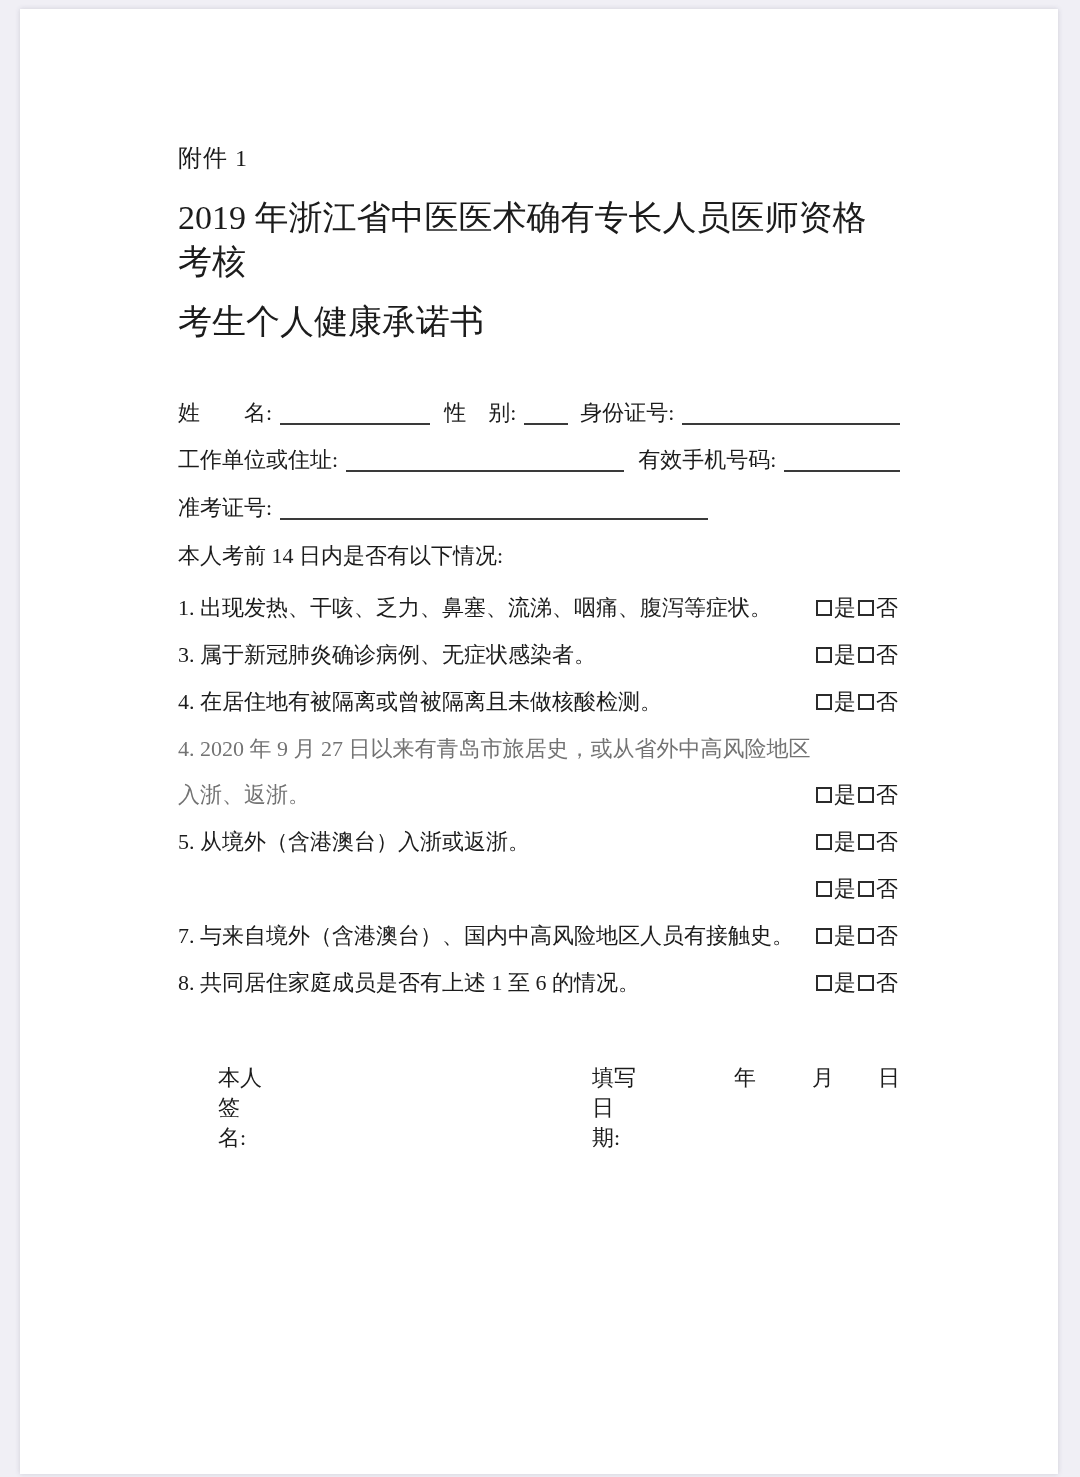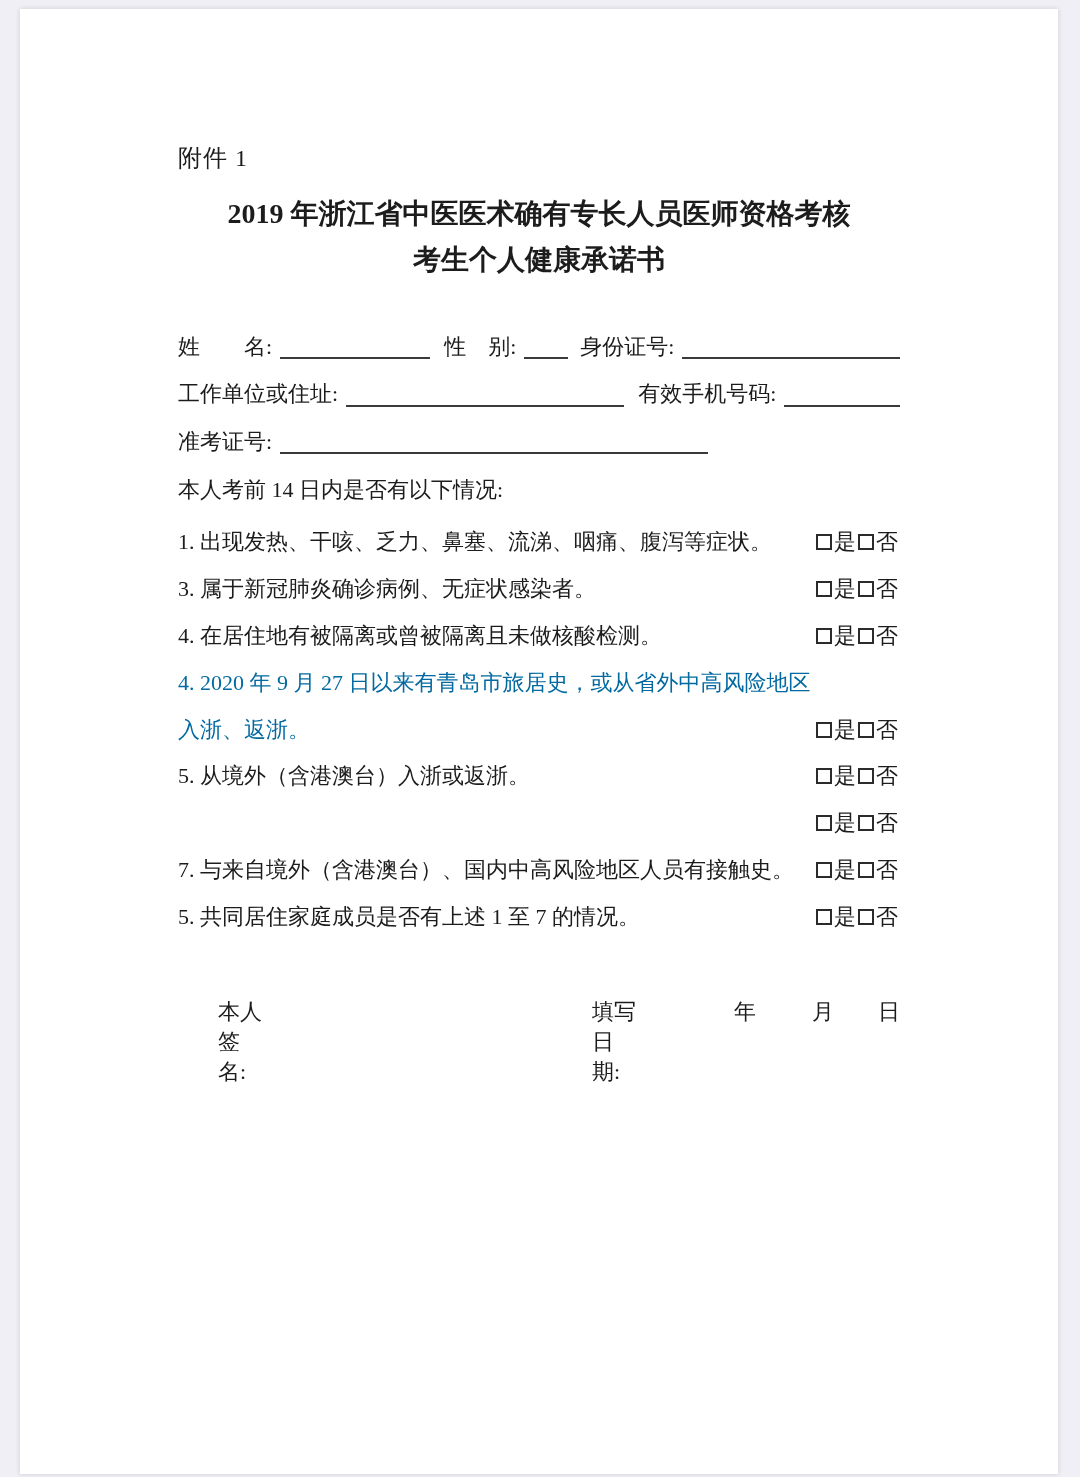--- a/index.html
+++ b/index.html
@@ -15,40 +15,40 @@
     left: 20px; top: 9px;
     width: 1038px; height: 1465px;
     background: #ffffff;
     box-shadow: 0 0 5px rgba(60,60,90,0.18);
   }
   .content {
     padding: 133px 158px 0 158px;
     font-size: 21px;
   }
   .attachment { font-size: 24px; letter-spacing: 1px; }
-  .title { text-align: center; font-weight: bold; font-size: 28px; line-height: 1.3; }
+  .title { font-weight: normal; font-size: 34px; line-height: 1.3; }
   .title-1 { margin-top: 22px; }
-  .title-2 { margin-top: 10px; }
+  .title-2 { margin-top: 16px; }
 
   .form-section { margin-top: 54px; }
   .form-row { display: flex; align-items: center; margin-bottom: 20px; font-size: 22px; line-height: 1.25; white-space: nowrap; }
   .ul { display: inline-block; border-bottom: 2px solid #3a3a3a; height: 1.15em; }
   .ul-name { width: 150px; margin: 0 14px 0 8px; }
   .ul-gender { width: 44px; margin: 0 12px 0 8px; }
   .ul-id { flex: 1; margin-left: 8px; }
   .ul-work { width: 278px; margin: 0 14px 0 8px; }
   .ul-phone { flex: 1; margin-left: 8px; }
   .ul-ticket { width: 428px; margin-left: 8px; }
 
   .intro { margin-top: 0; font-size: 22px; }
 
   .items { margin-top: 24px; }
   .item-row { display: flex; align-items: baseline; margin-bottom: 20px; font-size: 22px; line-height: 1.22; }
   .item-text { flex: 0 1 auto; }
-  .red { color: #0369a1; }
+  .red { color: #737373; }
   .cbx-group { margin-left: auto; white-space: nowrap; padding-left: 10px; }
   .cbx {
     display: inline-block;
     width: 16px; height: 16px;
     border: 2px solid #2b2b2b;
     vertical-align: -1px;
     margin-right: 2px;
   }
   .cbx + .cbx-label { margin-right: 2px; }
 
@@ -147,21 +147,21 @@
       </div>
 
       <div class="item-row">
         <span class="item-text">7. 与来自境外（含港澳台）、国内中高风险地区人员有接触史。</span>
         <span class="cbx-group">
           <span class="cbx"></span><span class="cbx-label">是</span><span class="cbx"></span><span class="cbx-label">否</span>
         </span>
       </div>
 
       <div class="item-row">
-        <span class="item-text">5. 共同居住家庭成员是否有上述 1 至 7 的情况。</span>
+        <span class="item-text">8. 共同居住家庭成员是否有上述 1 至 6 的情况。</span>
         <span class="cbx-group">
           <span class="cbx"></span><span class="cbx-label">是</span><span class="cbx"></span><span class="cbx-label">否</span>
         </span>
       </div>
 
     </div>
 
 
     <div class="sig-row">
       <span class="sig-name">本人签名:</span>

